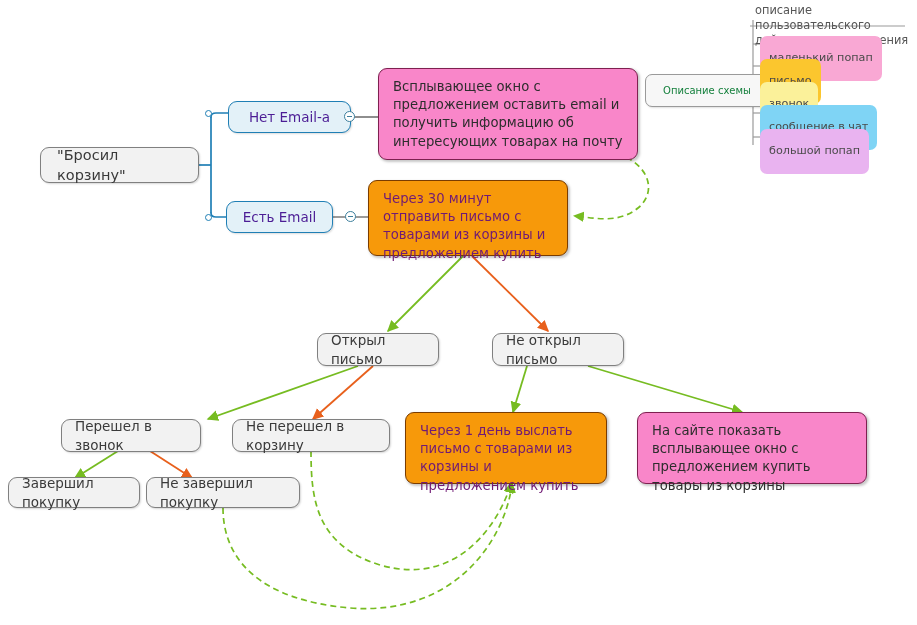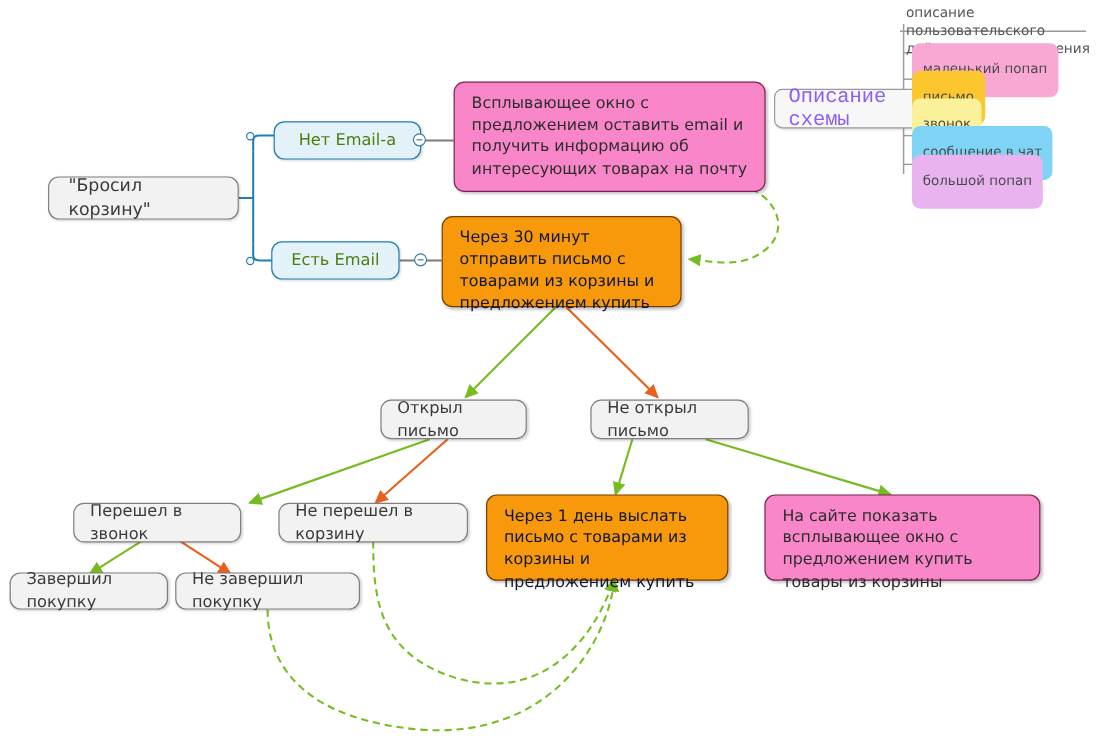--- a/index.html
+++ b/index.html
@@ -39,56 +39,55 @@
     background: #f2f2f2;
     border: 1.4px solid #808080;
     color: #3a3a3a;
     box-shadow: 1px 1px 2px rgba(0,0,0,0.16);
     padding: 6px 13px;
     font-size: 13.5px;
   }
   .node-blue {
     background: #e3f1f8;
     border: 1.4px solid #1f7fb5;
-    color: #4d7c0f;
+    color: #4c1d95;
     box-shadow: 1px 1px 2px rgba(0,0,0,0.14);
     padding: 6px 13px;
     font-size: 13.5px;
   }
   .node-pink {
     background: #f986c9;
     border: 1.6px solid #7e2050;
     color: #2d2d2d;
     box-shadow: 1.5px 1.5px 2.5px rgba(0,0,0,0.22);
     padding: 9px 14px;
     font-size: 13.2px;
     align-items: flex-start;
   }
   .node-orange {
     background: #f7990a;
     border: 1.6px solid #7a3c00;
-    color: #0f172a;
+    color: #701a75;
     box-shadow: 1.5px 1.5px 2.5px rgba(0,0,0,0.22);
     padding: 9px 14px;
     font-size: 13.2px;
     align-items: flex-start;
   }
   .node-root {
     font-size: 14.5px;
     padding: 9px 16px;
   }
   .node-desc {
     background: #f7f7f7;
     border: 1.2px solid #9a9a9a;
-    color: #8b5cf6;
+    color: #15803d;
     border-radius: 7px;
     padding: 5px 11px;
-    font-size: 17px;
+    font-size: 10px;
     box-shadow: 1px 1px 2px rgba(0,0,0,0.13);
-    font-family: Liberation Mono, monospace;
   }
   .legend-title {
     position: absolute;
     font-size: 11.4px;
     color: #555;
     line-height: 1.3;
     width: 168px;
   }
   .legend-chip {
     position: absolute;

